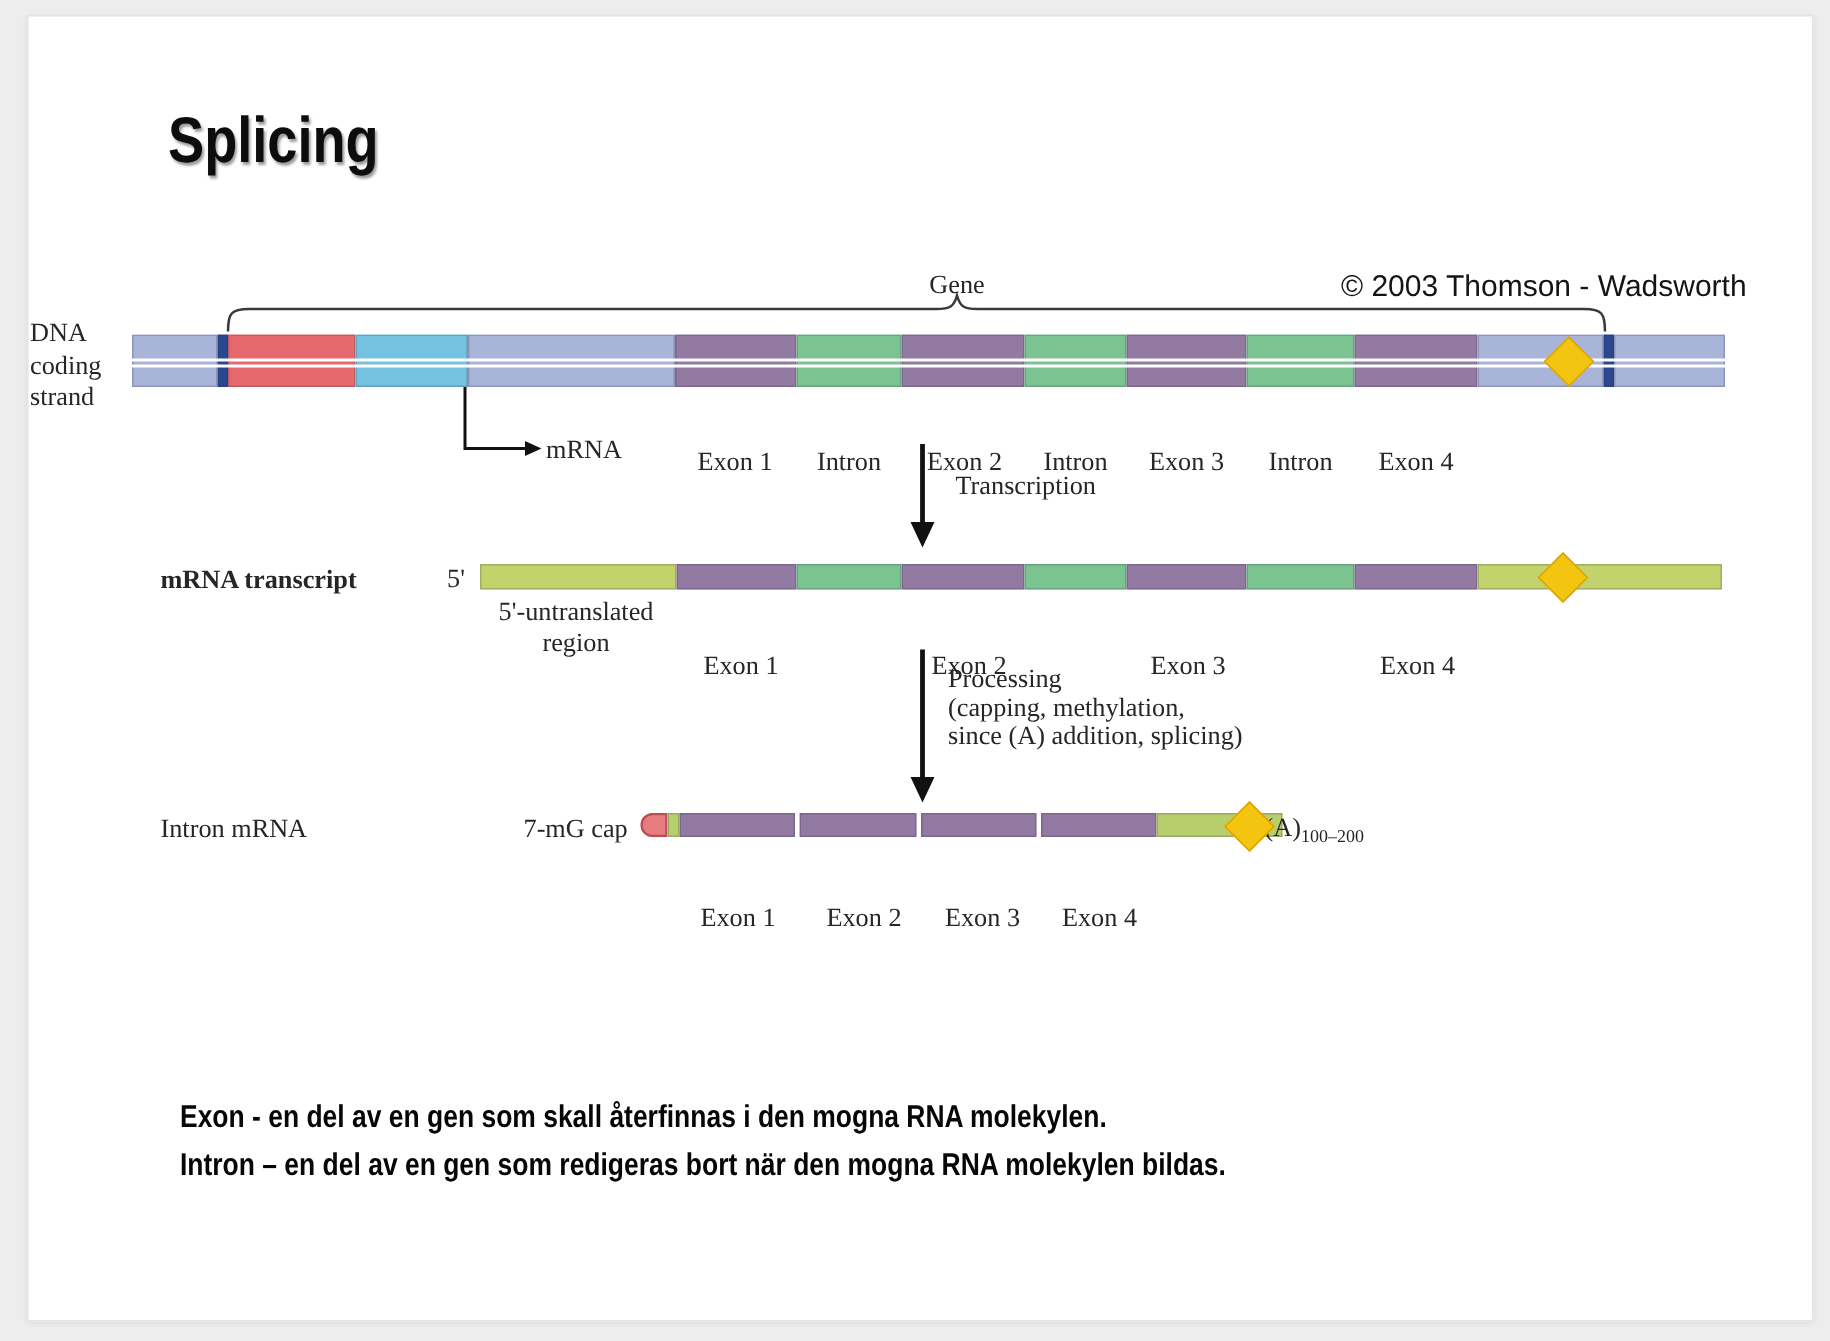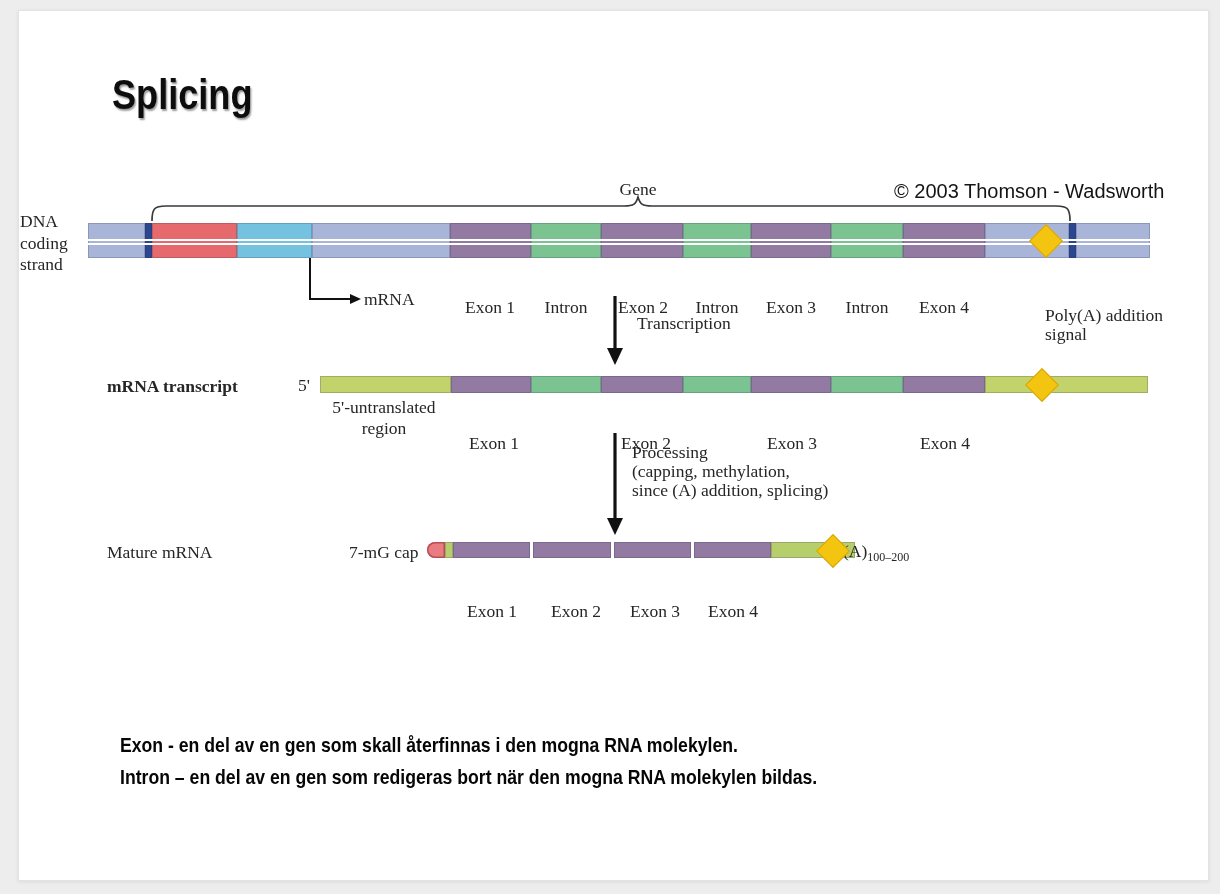--- a/index.html
+++ b/index.html
@@ -87,22 +87,20 @@
       <span style="left: 566px;">Intron</span>
       <span style="left: 643px;">Exon 2</span>
       <span style="left: 717px;">Intron</span>
       <span style="left: 791px;">Exon 3</span>
       <span style="left: 867px;">Intron</span>
       <span style="left: 944px;">Exon 4</span>
     </div>
   <div class="abs serif" style="left:364px;top:289px;">mRNA</div>
 
   <div class="abs serif" style="left:608px;top:313px;margin-left:29px;">Transcription</div>
-  <div class="abs serif pre" style="left:1045px;top:306px;line-height:18.5px;">Poly(A) addition
-signal</div>
 
   <div class="abs serif" style="left:107px;top:376px;font-weight:bold;">mRNA transcript</div>
   <div class="abs serif" style="left:298px;top:375px;">5'</div>
   <div class="bar rna-bar">
       <div class="seg" style="left: 320px; width: 131px; background: rgb(195, 211, 107);"></div>
       <div class="seg" style="left: 451px; width: 80px; background: rgb(146, 122, 163);"></div>
       <div class="seg" style="left: 531px; width: 70px; background: rgb(124, 195, 146);"></div>
       <div class="seg" style="left: 601px; width: 82px; background: rgb(146, 122, 163);"></div>
       <div class="seg" style="left: 683px; width: 68px; background: rgb(124, 195, 146);"></div>
       <div class="seg" style="left: 751px; width: 80px; background: rgb(146, 122, 163);"></div>
@@ -118,21 +116,21 @@
       <span style="left: 792px;">Exon 3</span>
       <span style="left: 945px;">Exon 4</span>
     </div>
   <div class="abs serif center pre" style="left:384px;top:397px;">5'-untranslated
 region</div>
 
   <div class="abs serif pre" style="left:632px;top:443px;line-height:19px;">Processing
 (capping, methylation,
 since (A) addition, splicing)</div>
 
-  <div class="abs serif" style="left:107px;top:542px;">Mature mRNA</div>
+  <div class="abs serif" style="left:107px;top:542px;">Intron mRNA</div>
   <div class="abs serif" style="left:349px;top:542px;">7-mG cap</div>
   <div class="bar mat-bar">
       <div class="seg" style="left: 427px; width: 18px; background: rgb(232, 124, 128); border-radius: 9px 0px 0px 9px; box-shadow: rgb(187, 77, 85) 0px 0px 0px 1.5px inset;"></div>
       <div class="seg" style="left: 445px; width: 8px; background: rgb(183, 206, 109);"></div>
       <div class="seg" style="left: 453px; width: 77px; background: rgb(146, 122, 163);"></div>
       <div class="seg" style="left: 533px; width: 78px; background: rgb(146, 122, 163);"></div>
       <div class="seg" style="left: 614px; width: 77px; background: rgb(146, 122, 163);"></div>
       <div class="seg" style="left: 694px; width: 77px; background: rgb(146, 122, 163);"></div>
       <div class="seg" style="left: 771px; width: 84px; background: rgb(183, 206, 109);"></div>
     </div>

